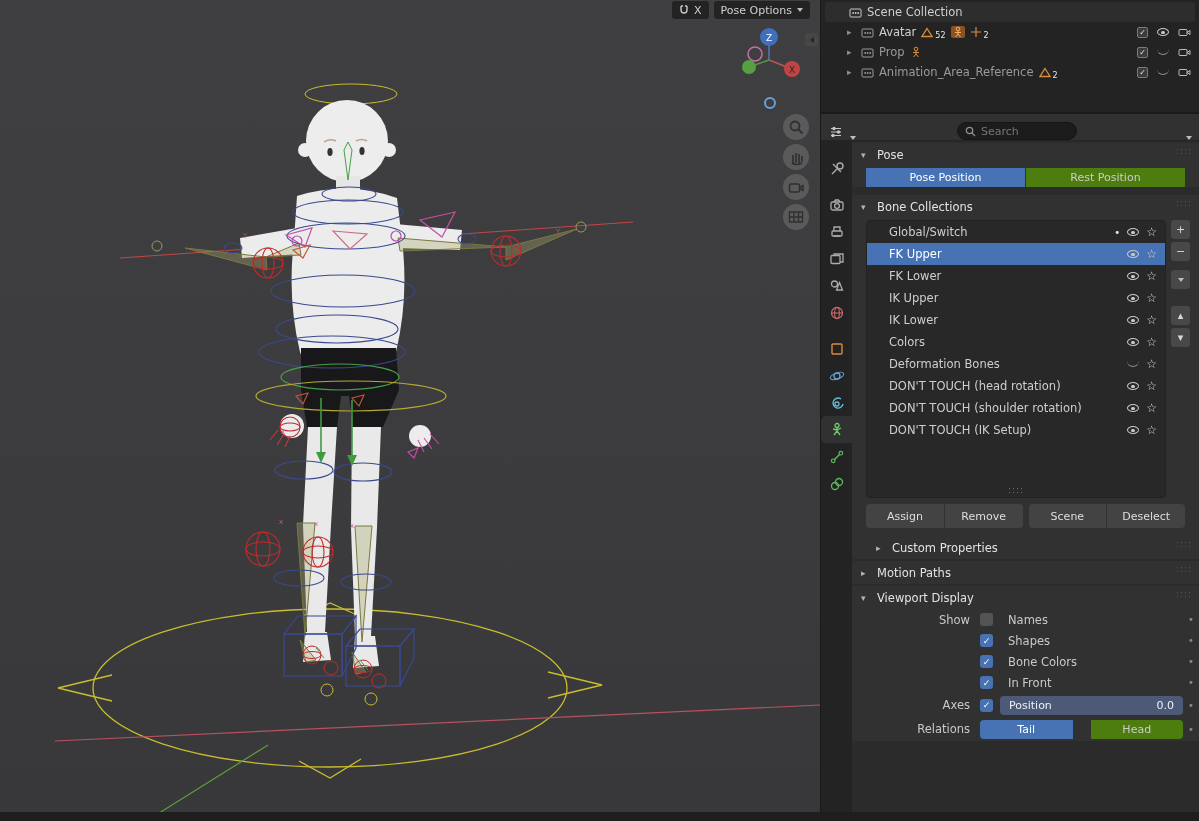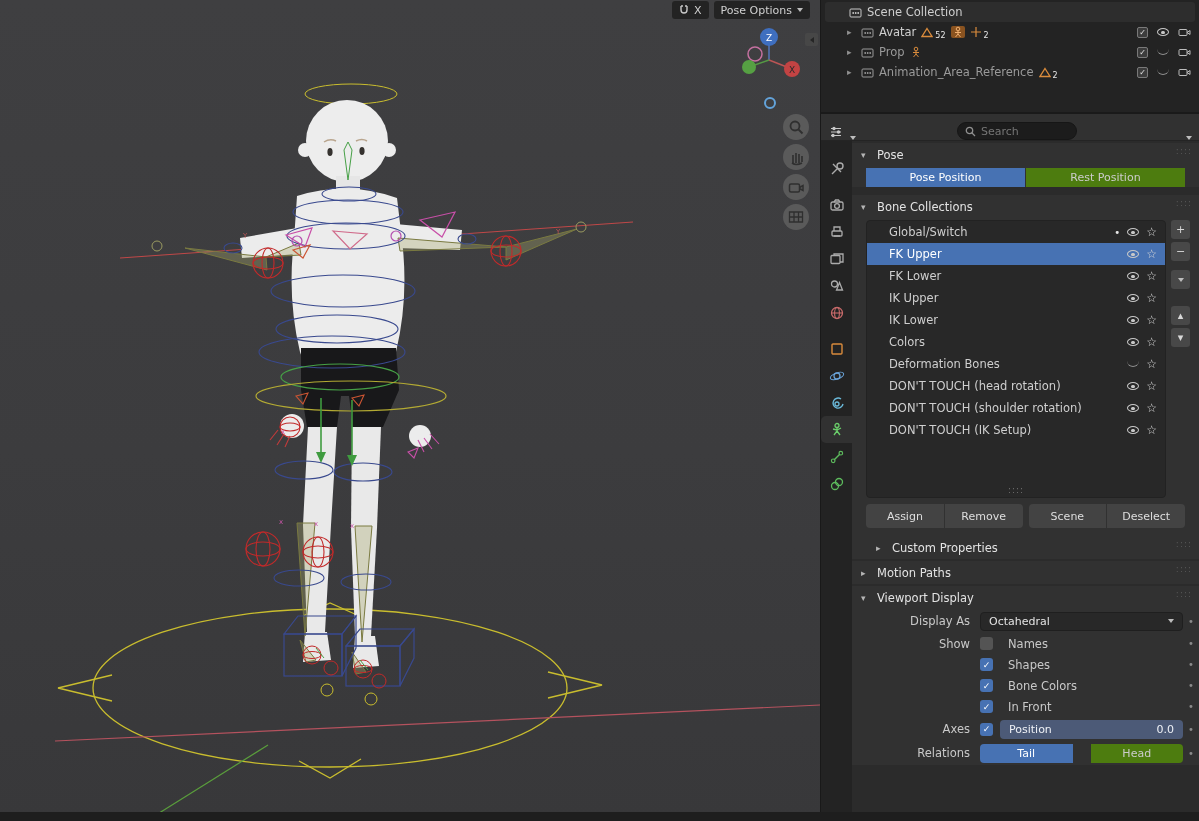--- a/index.html
+++ b/index.html
@@ -596,27 +596,20 @@
               <span>Motion Paths</span>
             </div>
           </div>
 
           <div class="panel">
             <div class="ph">
               <span class="parr">▾</span>
               <span>Viewport Display</span>
             </div>
 
-            <div class="row tall anim">
-              <span class="lblcol">Display As</span>
-              <div class="dd">
-                <span>Octahedral</span>
-                <span class="tri-d"></span>
-              </div>
-            </div>
 
             <div class="row anim">
               <span class="lblcol">Show</span>
               <span class="cb"></span>
               <span class="cb-lab">Names</span>
             </div>
             <div class="row anim">
               <span class="lblcol"></span>
               <span class="cb on">✓</span>
               <span class="cb-lab">Shapes</span>

